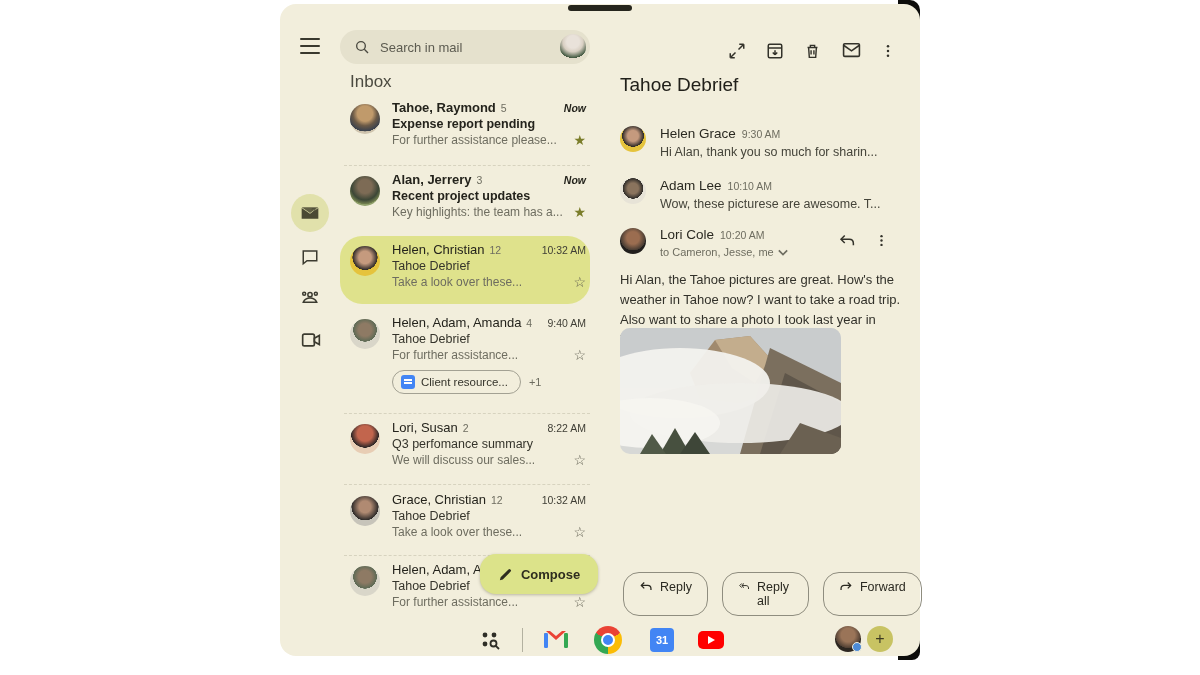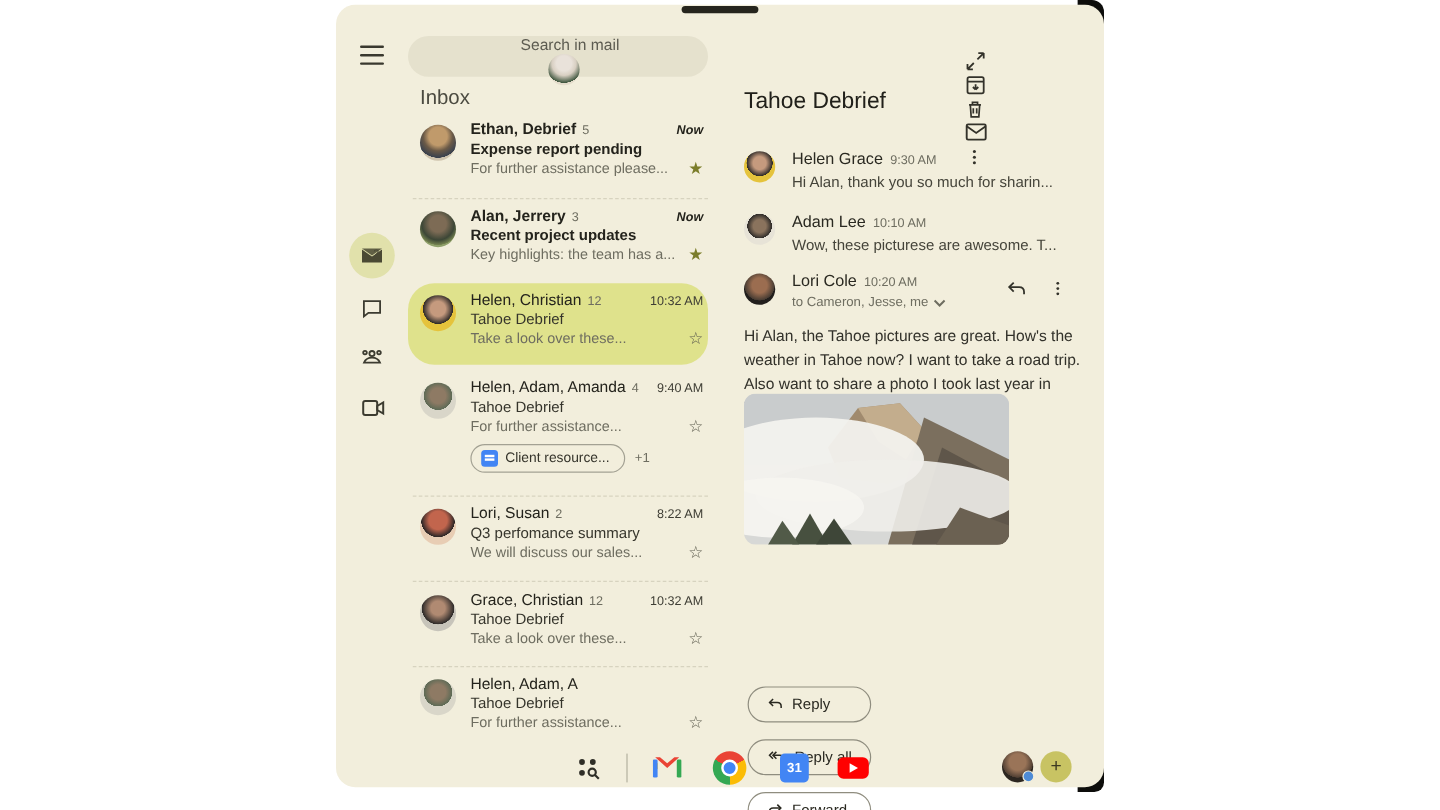--- a/index.html
+++ b/index.html
@@ -10,21 +10,21 @@
   
   .bezel { position:absolute; background:#0d0d0b; z-index:0; }
   .bezel-tr { left:898px; top:0; width:22px; height:22px; border-radius:0 10px 0 0; }
   .bezel-br { left:898px; top:640px; width:22px; height:20px; border-radius:0 0 8px 0; }
   .screen { position:absolute; left:280px; top:4px; width:640px; height:652px;
     background:#f2eedc; border-radius:16px; z-index:1; }
   .handle { position:absolute; left:288px; top:5px; width:64px; height:6px;
     background:#26251d; border-radius:3px; z-index:3; }
 
   
-  .abs { position:absolute;flex-direction:column; }
+  .abs { position:absolute; }
 
   
   .hamburger { left:20px; top:34px; width:20px; height:16px; cursor:pointer; }
   .hamburger span { display:block; height:2px; background:#3a392f; border-radius:1px; margin-bottom:5px; }
   .searchbar { left:60px; top:26px; width:250px; height:34px; background:#e5e1cd;
     border-radius:17px; display:flex; align-items:center; padding:0 4px 0 14px; }
   .searchbar .q { color:#5c5b50; font-size:13px; flex:1; margin-left:10px; }
   .av { border-radius:50%; flex:none; }
   .av-search { width:26px; height:26px;
     background:radial-gradient(circle at 50% 30%, #e9e2da 0 28%, #d8cfc2 45%, #40573f 72%, #e4dccb 73%); }
@@ -179,21 +179,21 @@
 
     <div class="abs edivider" style="top:161px"></div>
     <div class="abs edivider" style="top:409px"></div>
     <div class="abs edivider" style="top:480px"></div>
     <div class="abs edivider" style="top:551px"></div>
 
     <div class="abs email" style="top:94px">
       <div class="eav av-ethan"></div>
       <div class="ebody">
         <div class="eline1">
-          <span class="ename b">Ethan, Debrief</span>
+          <span class="ename b">Tahoe, Raymond</span>
           <span class="ecount">5</span>
           <span class="etime b">Now</span>
         </div>
         <div class="esub b">Expense report pending</div>
         <div class="eline3">
           <span class="esnip">For further assistance please...</span>
           <span class="star filled">★</span>
         </div>
       </div>
     </div>
@@ -295,20 +295,26 @@
           <span class="etime"></span>
         </div>
         <div class="esub">Tahoe Debrief</div>
         <div class="eline3">
           <span class="esnip">For further assistance...</span>
           <span class="star">☆</span>
         </div>
       </div>
     </div>
 
+    <div class="abs compose">
+      <svg class="ic" width="15" height="15" viewBox="0 0 24 24" fill="#2e2d1f">
+          <path d="M3 21l1.2-4.6L16.8 3.8a2.1 2.1 0 013 0l.4.4a2.1 2.1 0 010 3L7.6 19.8z"></path>
+        </svg>
+      <span class="compose-label">Compose</span>
+    </div>
 
     <div class="abs conv-toolbar">
       <span class="tool-btn">
         <svg class="ic" width="18" height="18" viewBox="0 0 24 24" fill="none" stroke="#33322a" stroke-width="2">
             <path d="M14 10l7-7M21 3h-6M21 3v6M10 14l-7 7M3 21h6M3 21v-6"></path>
           </svg>
       </span>
       <span class="tool-btn">
         <svg class="ic" width="18" height="18" viewBox="0 0 24 24" fill="none" stroke="#33322a" stroke-width="2">
             <rect x="3" y="3" width="18" height="18" rx="2"></rect>

